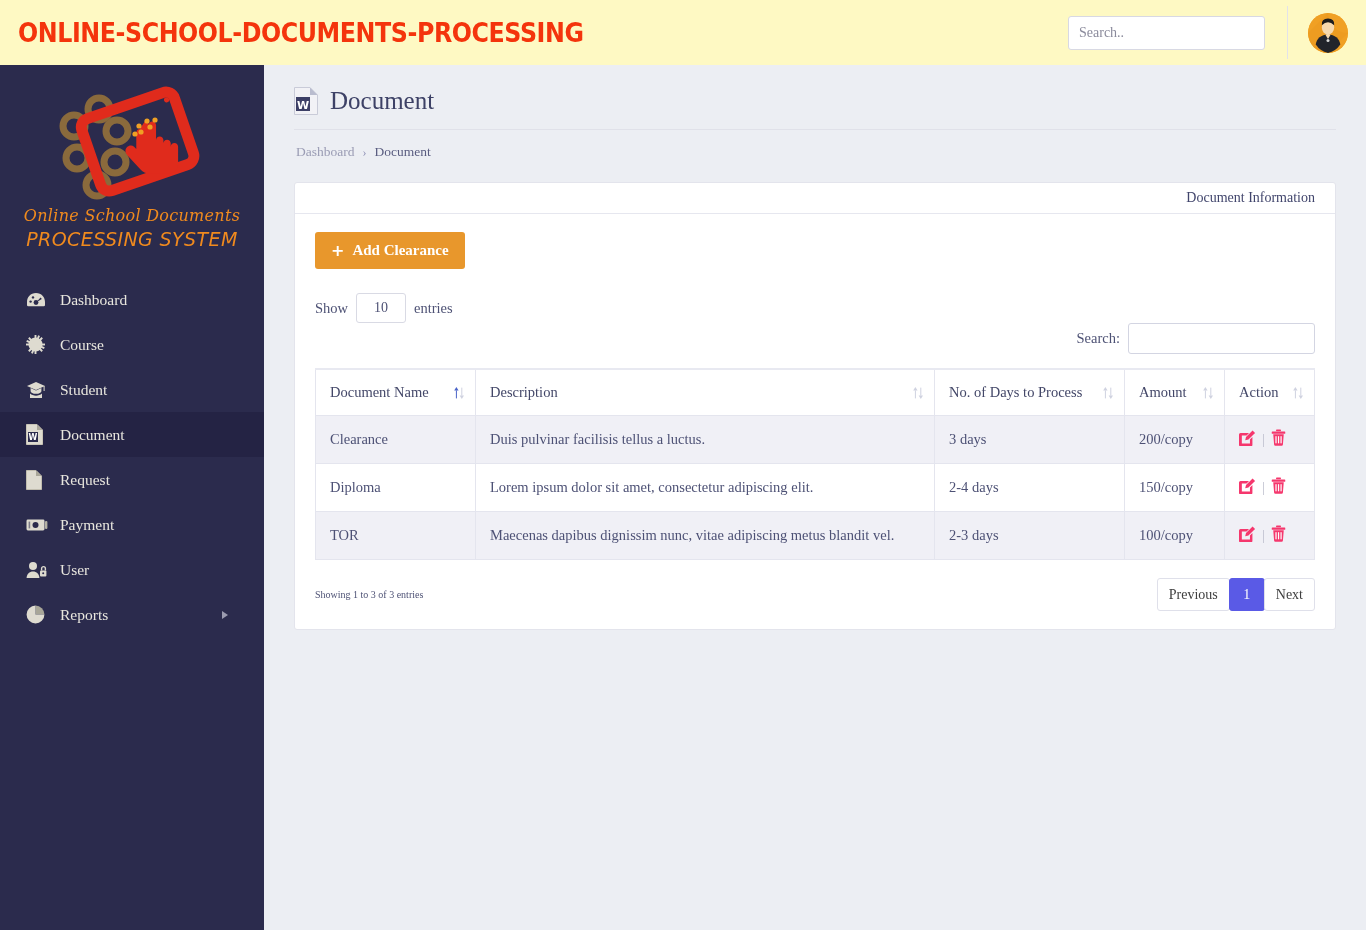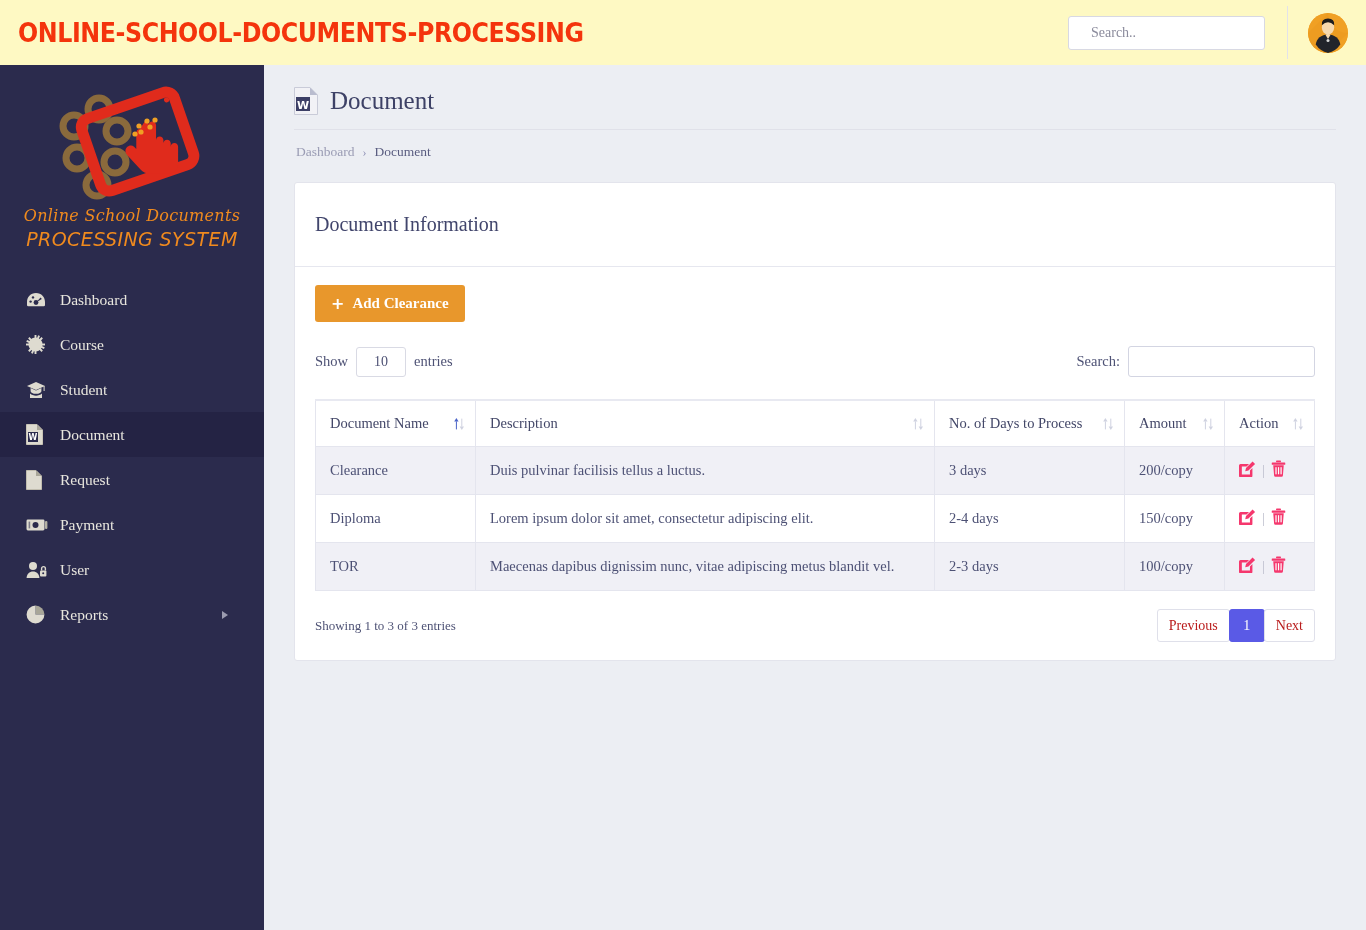--- a/index.html
+++ b/index.html
@@ -31,21 +31,21 @@
     white-space: nowrap;
   }
   .topbar-right {
     margin-left: auto;
     display: flex; align-items: center; height: 100%;
   }
   .top-search {
     width: 197px; height: 34px;
     border: 1px solid #d8d9e3;
     border-radius: 3px;
-    padding: 0 22px;
+    padding: 0 10px;
     font-family: "Liberation Serif", serif;
     font-size: 14px;
     color: #555;
     background: #fff;
     outline: none;
   }
   .top-search::placeholder { color: #8b8b9c; }
   .topbar-divider {
     width: 1px; height: 53px;
     background: #e2e2ea;
@@ -153,24 +153,25 @@
   }
   .bc-current { color: #5a5d80; }
 
   .card {
     margin: 22px 30px 0 30px;
     background: #ffffff;
     border: 1px solid #e3e4ec;
     border-radius: 3px;
   }
   .card-header {
-    padding: 30px 20px;
+    padding: 7px 20px;
     border-bottom: 1px solid #e6e7ef;
-    font-size: 20px;
+    font-size: 14px;
     color: #41456c;
+    text-align: right;
   }
   .card-body { padding: 18px 20px 14px 20px; }
 
   .btn-add {
     display: inline-flex; align-items: center;
     background: #e8972c;
     border: none;
     color: #fff;
     font-family: "Liberation Serif", serif;
     font-weight: bold;
@@ -181,22 +182,23 @@
   }
   .btn-add .plus {
     font-family: "DejaVu Sans", sans-serif;
     font-size: 16px;
     font-weight: bold;
     margin-right: 8px;
     line-height: 1;
   }
 
   .table-controls {
-    display: flex; align-items: center;
+    display: flex; 
     margin-top: 24px;
+    flex-direction: column;
   }
   .show-entries {
     display: flex; align-items: center;
     font-size: 14.5px; color: #4e5275;
   }
   .entries-select {
     width: 50px; height: 30px;
     margin: 0 8px;
     border: 1px solid #d9dae4;
     border-radius: 3px;
@@ -220,21 +222,21 @@
     padding: 0 8px;
     font-family: "Liberation Serif", serif;
     font-size: 14px;
     background: #fff;
     outline: none;
   }
 
   table.dt {
     width: 100%;
     border-collapse: collapse;
-    margin-top: 22px;
+    margin-top: 14px;
     font-size: 14.5px;
   }
   table.dt th {
     text-align: left;
     font-weight: normal;
     color: #434768;
     padding: 14px 14px;
     border: 1px solid #e4e5ee;
     border-top: 2px solid #e8e9f1;
     background: #fff;
@@ -266,32 +268,32 @@
     gap: 6px;
   }
   .act-ico { cursor: pointer; display: block; }
   .act-pipe { color: #b9bbc9; font-size: 14px; }
 
   .table-footer {
     display: flex; align-items: center;
     margin-top: 18px;
     padding-bottom: 4px;
   }
-  .showing-info { font-size: 13px; color: #4e5275; }
+  .showing-info { font-size: 10px; color: #4e5275; }
   .pagination {
     margin-left: auto;
     display: flex;
   }
   .pg {
     min-width: 36px; height: 33px;
     padding: 0 11px;
     display: flex; align-items: center; justify-content: center;
     border: 1px solid #dfe0ea;
     background: #fff;
-    color: #b91c1c;
+    color: #404040;
     font-size: 14px;
     cursor: pointer;
     margin-left: -1px;
     border-radius: 3px;
   }
   .pg.active {
     background: #5a5ae6;
     border-color: #5a5ae6;
     color: #fff;
   }

